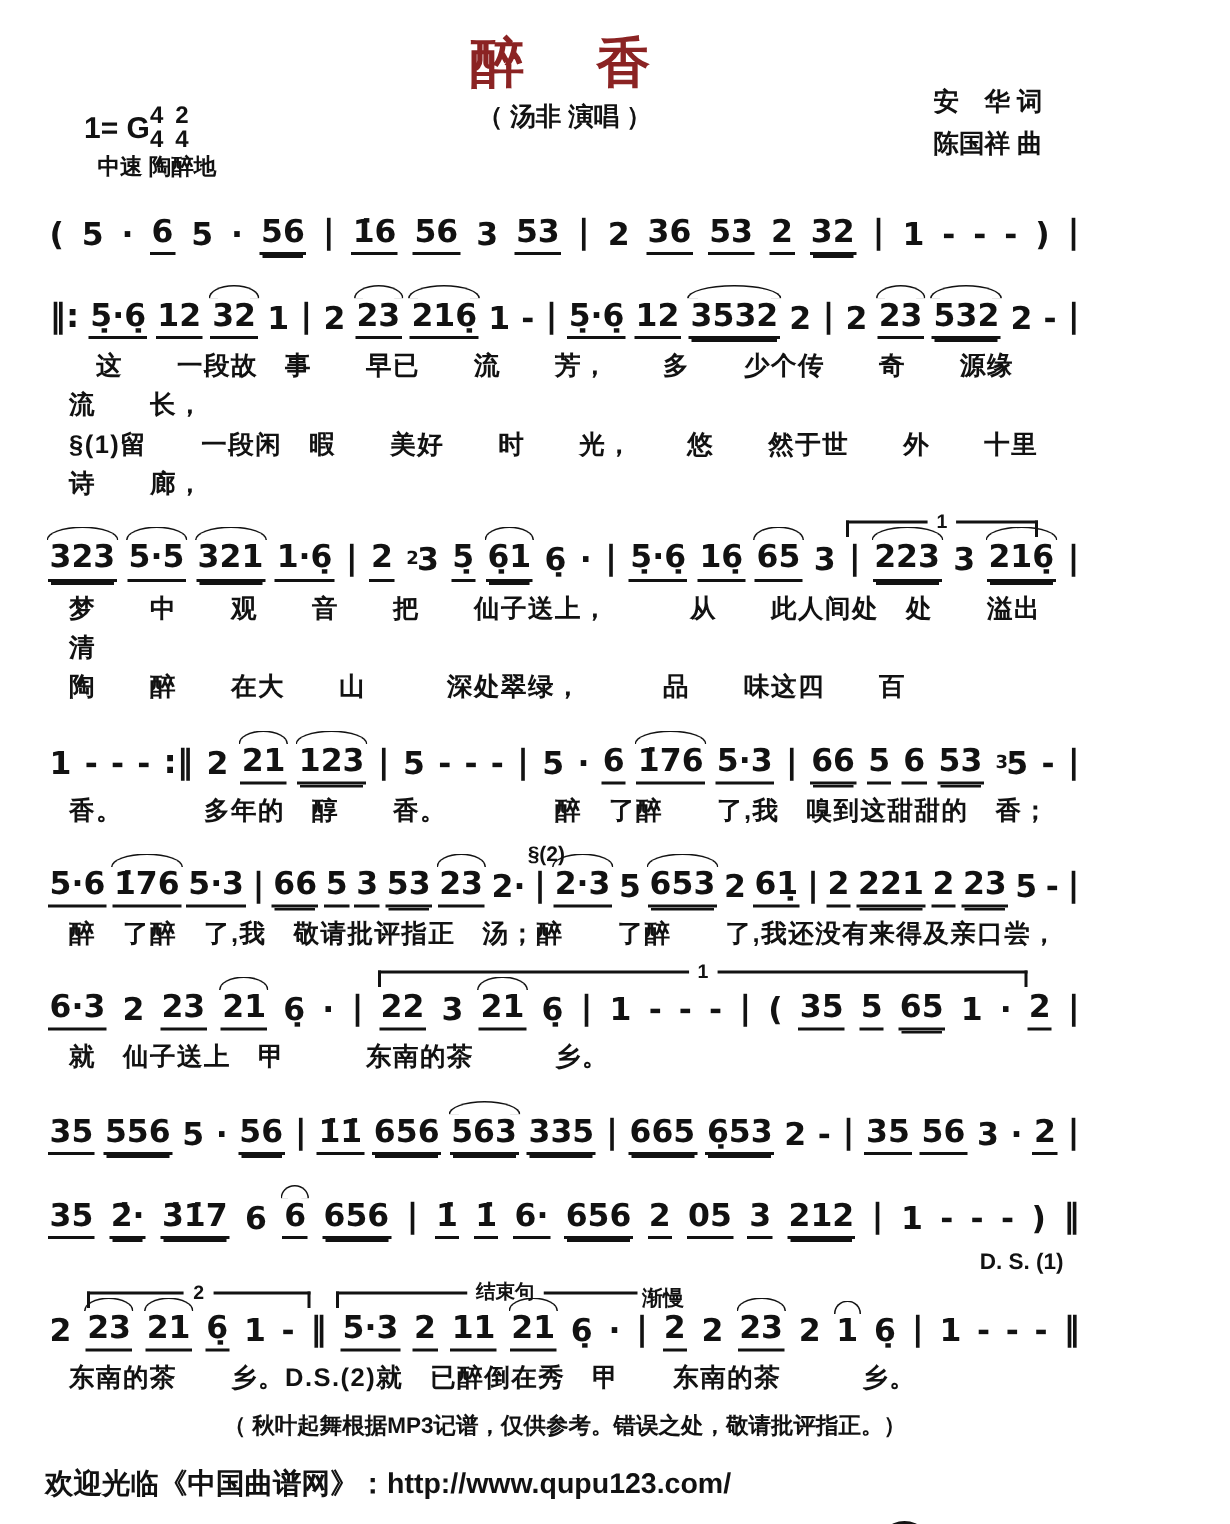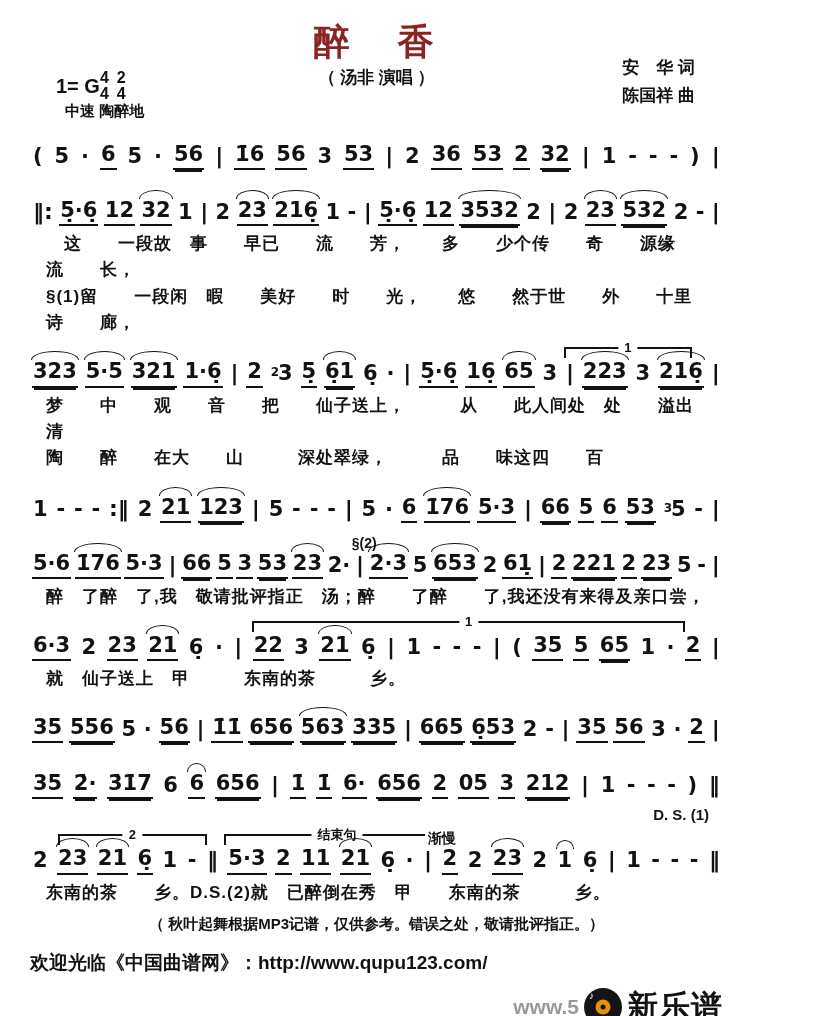--- a/index.html
+++ b/index.html
@@ -194,20 +194,21 @@
           <span class="note bar">|</span>
           <span class="note u2">66</span>
           <span class="note u1">5</span>
           <span class="note u1">6</span>
           <span class="note u2">53</span>
           <span class="note grace">3</span>
           <span class="note">5</span>
           <span class="note">-</span>
           <span class="note bar">|</span>
         </div>
+        <div class="lyrics">香。　　　多年的　醇　　香。　　　　醉　了醉　　了,我　嗅到这甜甜的　香；</div>
       </div>
       <div class="system">
         <div class="over-text" style="left: 46%;">§(2)</div>
         <div class="notes">
           <span class="note u1">5·6</span>
           <span class="note u1 arc">1̇76</span>
           <span class="note u1">5·3</span>
           <span class="note bar">|</span>
           <span class="note u2">66</span>
           <span class="note u1">5</span>

